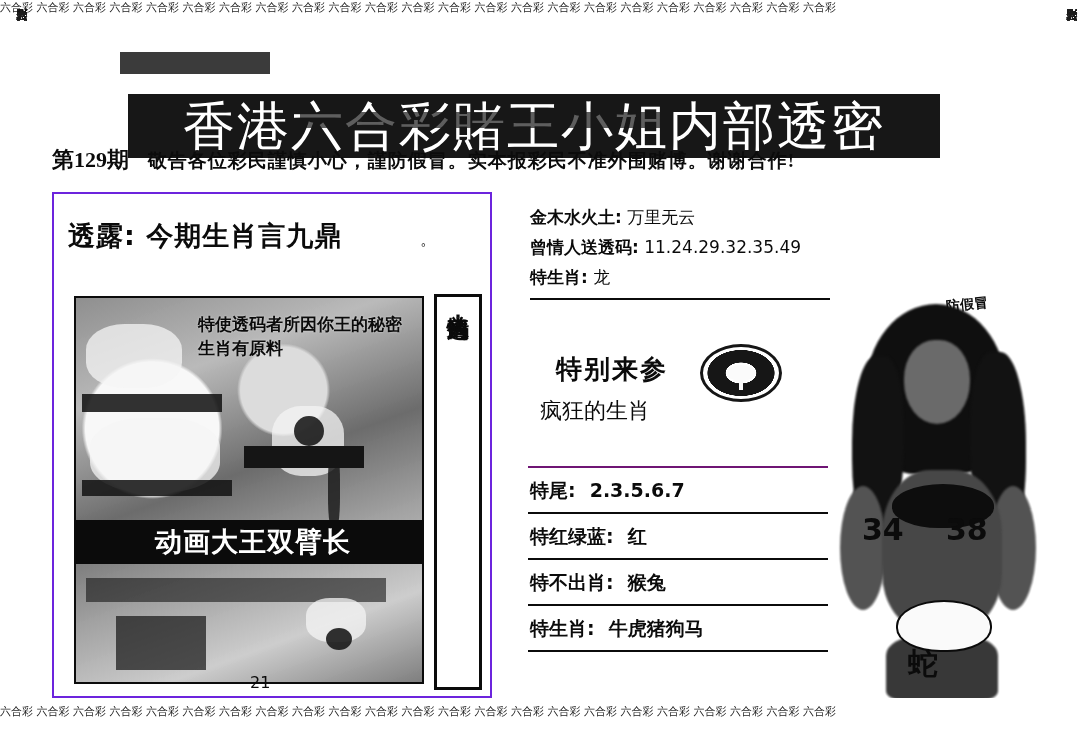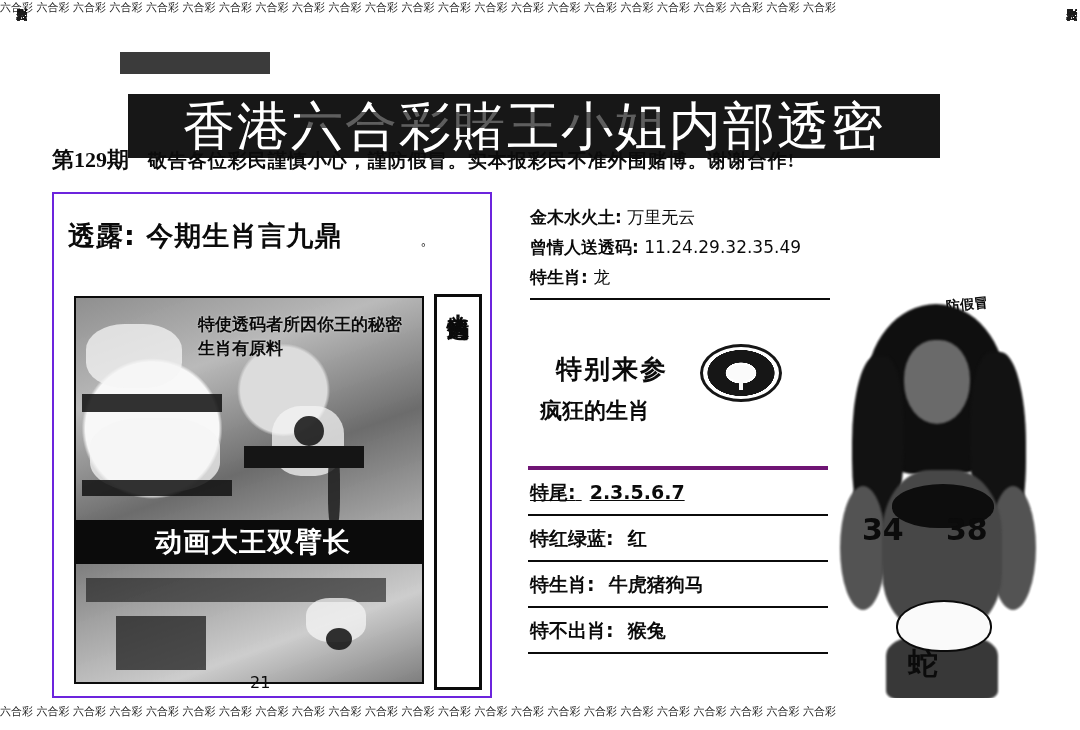--- a/index.html
+++ b/index.html
@@ -271,21 +271,21 @@
     color: #111;
     letter-spacing: 2px;
     white-space: nowrap;
     filter: blur(0.3px);
   }
   #special-sub {
     position: absolute;
     top: 396px;
     left: 540px;
     font-size: 22px;
-    font-weight: bold;
+    font-weight: normal;
     color: #111;
     white-space: nowrap;
   }
   #seal {
     position: absolute;
     top: 344px;
     left: 700px;
     width: 82px;
     height: 58px;
     border-radius: 50%;
@@ -319,21 +319,21 @@
     width: 300px;
     color: #111;
   }
   #tips .tip {
     font-size: 19px;
     line-height: 24px;
     padding: 10px 2px 10px 2px;
     border-bottom: 2px solid #111;
     white-space: nowrap;
   }
-  #tips .tip:first-child { border-top: 4px solid #701a75; text-decoration: underline; }
+  #tips .tip:first-child { border-top: 2px solid #701a75; }
   #tips .tip .label { font-weight: bold; }
   #tips .tip .value { font-weight: bold; margin-left: 8px; }
 
   
   #model {
     position: absolute;
     top: 300px;
     left: 830px;
     width: 214px;
     height: 398px;
@@ -525,26 +525,26 @@
   <div id="tips">
     <div class="tip">
       <span class="label">特尾:</span>
       <span class="value">2.3.5.6.7</span>
     </div>
     <div class="tip">
       <span class="label">特红绿蓝:</span>
       <span class="value">红</span>
     </div>
     <div class="tip">
+      <span class="label">特不出肖:</span>
+      <span class="value">猴兔</span>
+    </div>
+    <div class="tip">
       <span class="label">特生肖:</span>
       <span class="value">牛虎猪狗马</span>
-    </div>
-    <div class="tip">
-      <span class="label">特不出肖:</span>
-      <span class="value">猴兔</span>
     </div>
   </div>
 
   <div id="model">
     <div class="hair"></div>
     <div class="hair2"></div>
     <div class="hair3"></div>
     <div class="face"></div>
     <div class="arm-l"></div>
     <div class="arm-r"></div>

